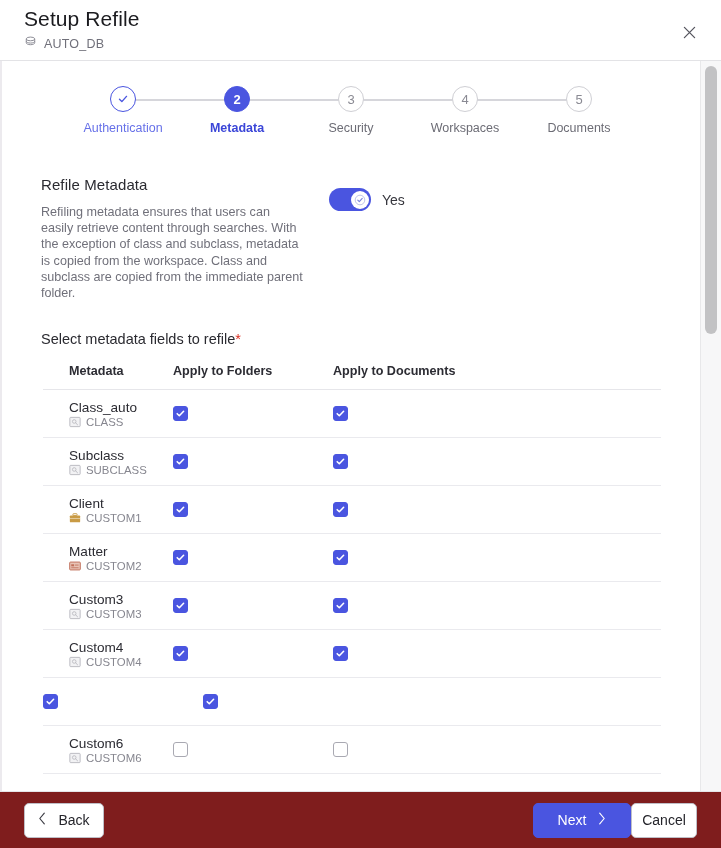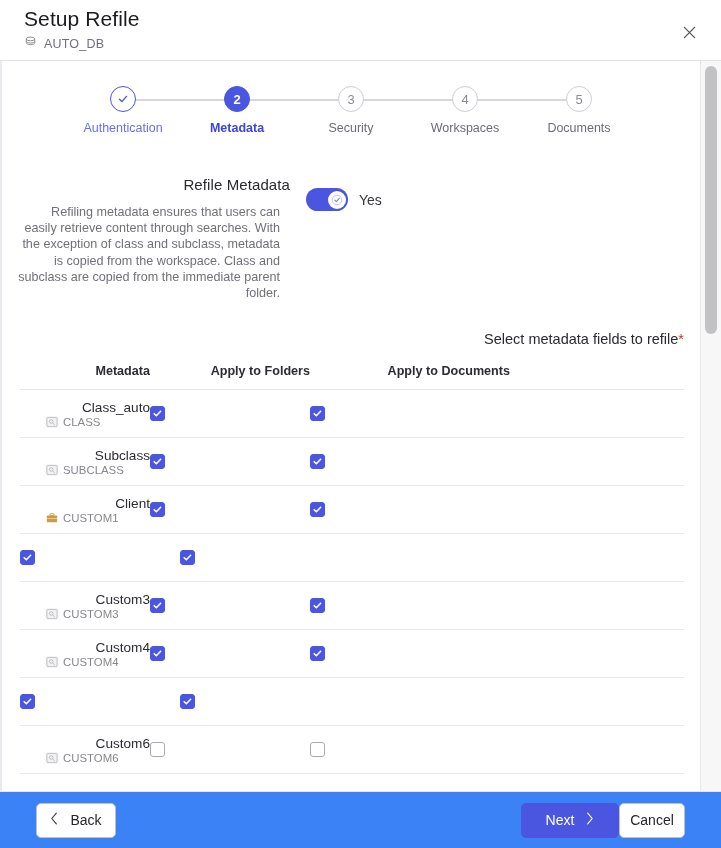--- a/index.html
+++ b/index.html
@@ -157,23 +157,22 @@
     top: 13px;
     left: 50%;
     width: 114px;
     height: 1.5px;
     background: #d6d6db;
     z-index: 1;
   }
 
   
   .section {
-    padding: 0 16px;
+    padding: 0 39px;
     margin-top: 18px;
-    text-align: right;
   }
   .refile-row {
     display: flex;
     align-items: flex-start;
   }
   .refile-left { width: 272px; }
   .refile-title {
     font-size: 15px;
     color: #2a2a30;
     font-weight: 400;
@@ -288,25 +287,25 @@
   }
   .checkbox.checked {
     background: #4a55e0;
     border-color: #4a55e0;
   }
 
   
   .footer {
     flex: 0 0 57px;
     height: 57px;
-    background: #3b82f6;
+    background: #7f1d1d;
     border-top: 1px solid #e5e5e8;
     display: flex;
     align-items: center;
-    padding: 0 36px;
+    padding: 0 24px;
     position: relative;
     justify-content: flex-end;
   }
   .btn {
     height: 35px;
     border-radius: 5px;
     font-size: 14px;
     display: inline-flex;
     align-items: center;
     justify-content: center;
@@ -511,20 +510,34 @@
                 </div>
                 <div class="cell-cb docs">
                   <div class="checkbox checked">
                     <svg width="11" height="11" viewBox="0 0 12 12">
                       <path d="M2.4 6.2 L4.7 8.5 L9.4 3.6" fill="none" stroke="#ffffff" stroke-width="1.7" stroke-linecap="round" stroke-linejoin="round"></path>
                     </svg>
                   </div>
                 </div>
               </div>
               <div class="tr">
+                <div class="cell-name">
+                  <div class="field-label">Matter</div>
+                  <div class="field-sub">
+                    <span style="display: inline-flex;">
+                      <svg width="12" height="12" viewBox="0 0 14 14">
+                        <rect x="0.8" y="2.4" width="12.4" height="9.2" rx="1" fill="#e8c4b6" stroke="#c0705a" stroke-width="1.1"></rect>
+                        <rect x="2.6" y="5" width="3.4" height="2.4" fill="#c0705a"></rect>
+                        <rect x="7" y="5.4" width="4.2" height="1" fill="#c0705a"></rect>
+                        <rect x="2.6" y="8.6" width="8.6" height="1" fill="#c0705a"></rect>
+                      </svg>
+                    </span>
+                    <span>CUSTOM2</span>
+                  </div>
+                </div>
                 <div class="cell-cb">
                   <div class="checkbox checked">
                     <svg width="11" height="11" viewBox="0 0 12 12">
                       <path d="M2.4 6.2 L4.7 8.5 L9.4 3.6" fill="none" stroke="#ffffff" stroke-width="1.7" stroke-linecap="round" stroke-linejoin="round"></path>
                     </svg>
                   </div>
                 </div>
                 <div class="cell-cb docs">
                   <div class="checkbox checked">
                     <svg width="11" height="11" viewBox="0 0 12 12">

